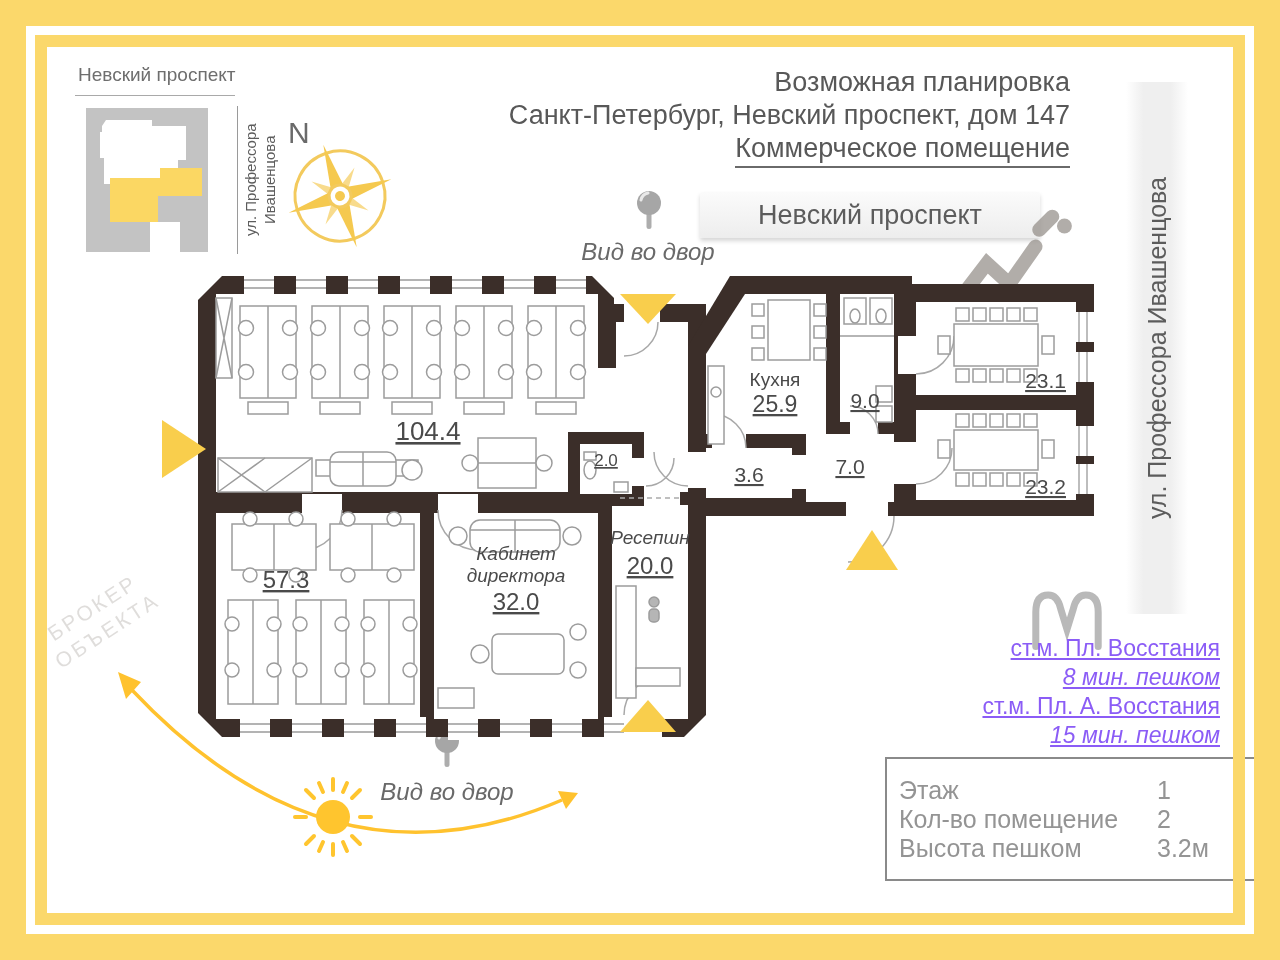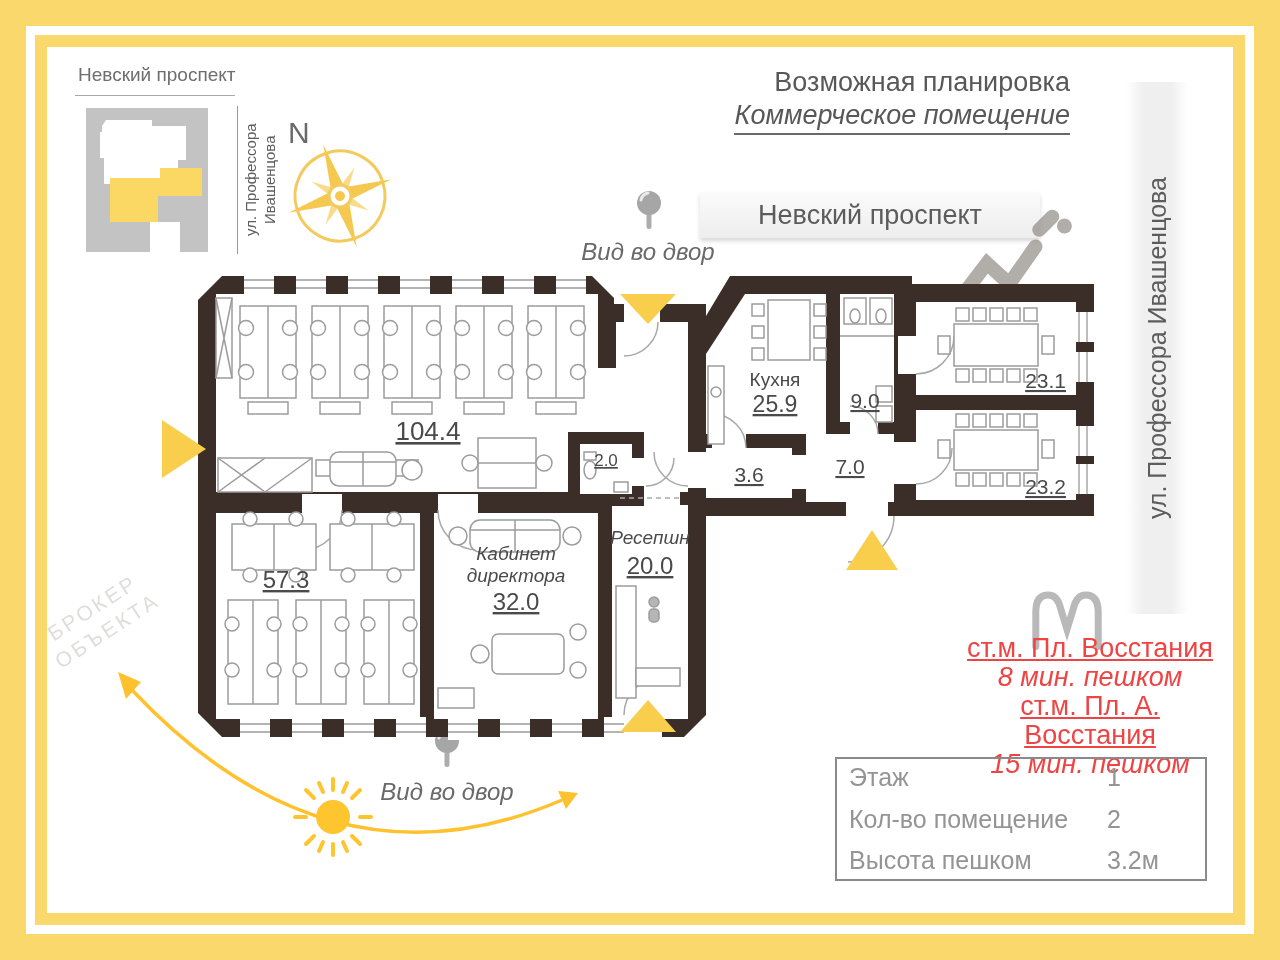--- a/index.html
+++ b/index.html
@@ -12,43 +12,43 @@
   
   .minimap-label{left:78px;top:64px;font-size:19px;color:#6e6e6e;}
   .minimap-underline{left:75px;top:95px;width:160px;height:1px;background:#a9a9a9;}
   .minimap-vline{left:237px;top:106px;width:1px;height:148px;background:#9a9a9a;}
   .minimap-street{left:242px;top:102px;height:156px;display:flex;gap:2px;}
   .minimap-street span{writing-mode:vertical-rl;transform:rotate(180deg);font-size:15px;color:#5c5c5c;text-align:center;}
   
   .north-label{left:288px;top:116px;font-size:30px;color:#6a6a6a;}
   
   .title{left:250px;top:66px;width:820px;text-align:right;color:#585858;font-size:27px;line-height:33px;}
-  .title .u{display:inline-block;border-bottom:2px solid #6a6a6a;padding-bottom:1px;font-style:italic;}
+  .title .u{display:inline-block;border-bottom:2px solid #6a6a6a;padding-bottom:1px;}
   
   .nevsky-band{left:700px;top:192px;width:340px;height:46px;background:linear-gradient(180deg,#fbfbfb,#ededed);
       box-shadow:0 3px 4px rgba(0,0,0,.16);border-radius:2px;display:flex;align-items:center;justify-content:center;
       font-size:27px;color:#5c5c5c;}
   .right-band{left:1126px;top:82px;width:62px;height:532px;
       background:linear-gradient(90deg,rgba(240,240,240,0),#efefef 28%,#efefef 72%,rgba(240,240,240,0));
       display:flex;align-items:center;justify-content:center;}
   .right-band span{writing-mode:vertical-rl;transform:rotate(180deg);font-size:25px;color:#5c5c5c;}
   
   .yard-top{left:548px;top:238px;width:200px;text-align:center;font-style:italic;font-size:24px;color:#696969;}
   .yard-bottom{left:347px;top:778px;width:200px;text-align:center;font-style:italic;font-size:24px;color:#696969;}
   
   .wm{color:rgba(150,143,136,.45);letter-spacing:3px;font-size:21px;line-height:27px;transform:rotate(-33deg);text-align:center;}
   .wm.small{font-size:16px;line-height:21px;transform:rotate(-36deg);}
   .wm.faint{color:rgba(150,143,136,.3);}
   
-  .metro-text{left:960px;top:634px;width:260px;text-align:center;color:#ef4444;font-size:27px;line-height:29px;}
+  .metro-text{left:960px;top:634px;width:260px;text-align:right;color:#8b5cf6;font-size:23px;line-height:29px;}
   .metro-text .st{text-decoration:underline;}
-  .metro-text .wk{font-style:italic;}
-  
-  .info{left:835px;top:757px;width:372px;height:124px;border:2px solid #8a8a8a;
-        display:flex;flex-direction:column;justify-content:space-between;padding:4px 0;box-sizing:border-box;}
+  .metro-text .wk{font-style:italic;text-decoration:underline;}
+  
+  .info{left:885px;top:757px;width:372px;height:124px;border:2px solid #8a8a8a;
+        display:flex;flex-direction:column;justify-content:center;padding:4px 0;box-sizing:border-box;}
   .info .row{display:flex;font-size:25px;color:#949494;padding-left:12px;}
   .info .lab{width:258px;}
   .info .val{flex:1;}
   svg text{font-family:"Liberation Sans",sans-serif;}
 </style>
 </head>
 <body>
 
 <div class="abs frame-outer"></div>
 <div class="abs frame-inner"></div>
@@ -83,20 +83,21 @@
       <polygon points="2,56 49,49 56,56 49,63"></polygon>
         <polygon points="110,56 63,49 56,56 63,63"></polygon>
     </g>
     <circle cx="56" cy="56" r="11" fill="#ffffff" stroke="#F3CA5D" stroke-width="3"></circle>
     <circle cx="56" cy="56" r="5" fill="#F5C94F"></circle>
   </g>
 </svg>
 
 <div class="abs title">
   <div>Возможная планировка</div>
+  <div>Санкт-Петербург, Невский проспект, дом 147</div>
   <div><span class="u">Коммерческое помещение</span></div>
 </div>
 
 <div class="abs nevsky-band">Невский проспект</div>
 <div class="abs right-band">
   <span>ул. Профессора Ивашенцова</span>
 </div>
 
 <svg class="abs" style="left:634px;top:190px;" width="30" height="48" viewBox="0 0 30 48">
   <rect x="12.5" y="22" width="5" height="17" rx="2.5" fill="#ADADAD"></rect>

